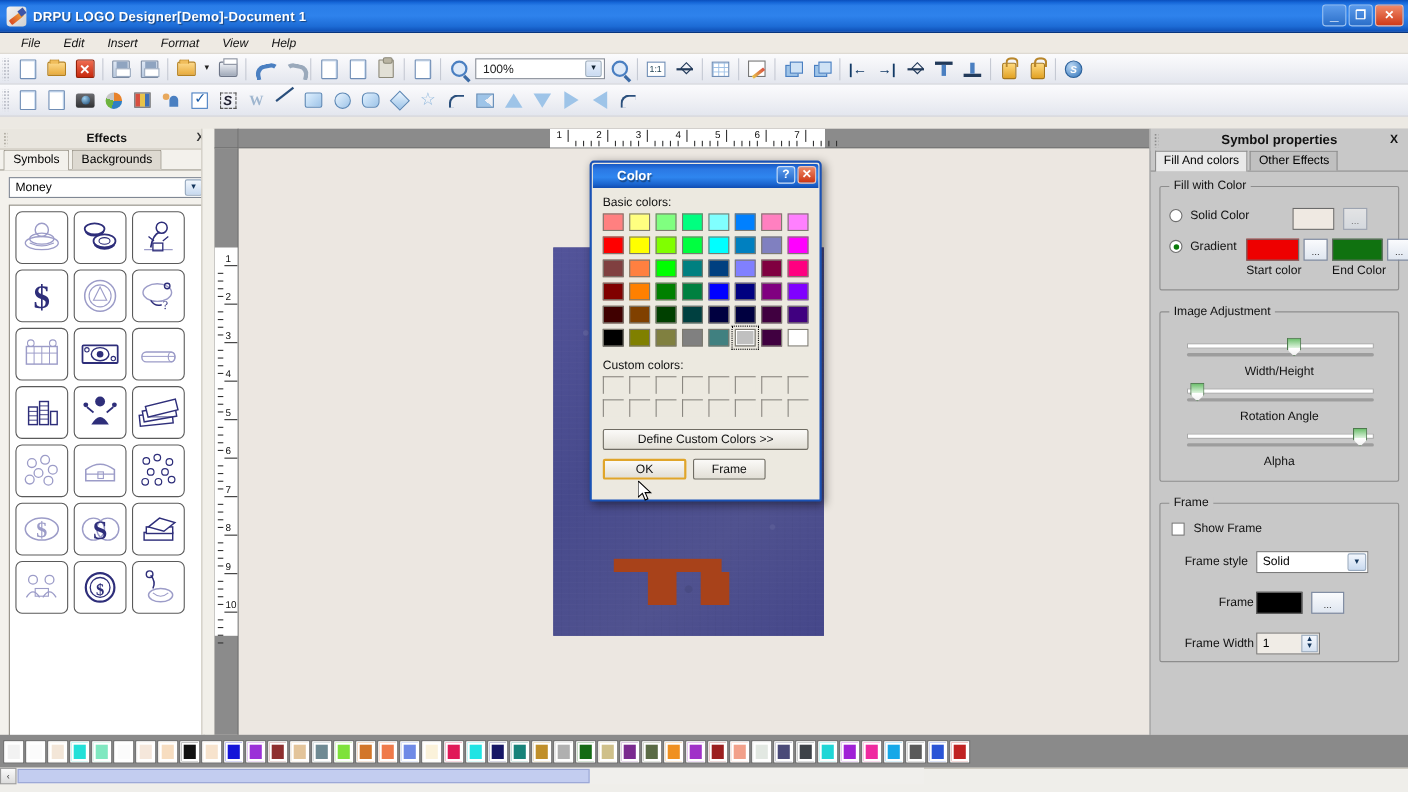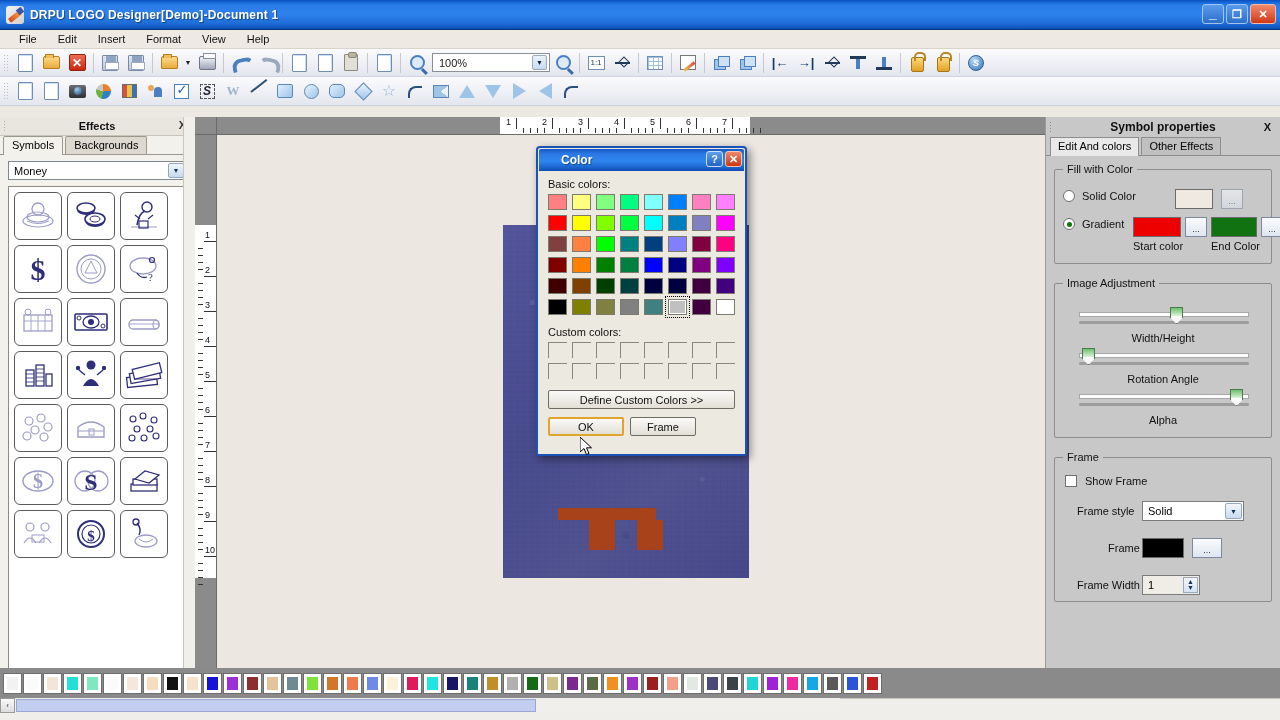--- a/index.html
+++ b/index.html
@@ -46,21 +46,21 @@
   }
   .winbtn.close{ background:linear-gradient(to bottom,#f08a6a,#cf3a18); border-color:#f3b9a6; width:26px;}
   .winbtn .gl{ position:absolute; inset:0; color:#fff; font-size:11px; font-weight:bold;
      display:flex; align-items:center; justify-content:center; line-height:1;}
   .winbtn.min .gl{ align-items:flex-end; padding-bottom:3px; font-size:14px;}
 
   
   .menubar{
     position:absolute; left:0; top:30px; width:1280px; height:19px;
     background:#eeeae3; border-bottom:1px solid #d9d4cb;
-    display:flex; align-items:center; padding-left:10px; gap:3px;
+    display:flex; align-items:flex-end; padding-left:10px; gap:3px;font-style:italic;
   }
   .menuitem{ padding:2px 9px; font-size:11px; color:#111; cursor:default; }
 
   
   .toolbar{
     position:absolute; left:0; width:1280px; height:28px;
     background:linear-gradient(to bottom,#fbfbfd 0%,#f1f2f6 45%,#e3e6ee 100%);
     border-bottom:1px solid #cfd3dd; display:flex; align-items:center;
   }
   #tb1{ top:49px; }
@@ -879,21 +879,21 @@
     </div>
   </div>
 
   <div class="rightpanel">
     <div class="rp-head">
       <span class="dots"></span>
       <span>Symbol properties</span>
       <span class="close-x">X</span>
     </div>
     <div class="rp-tabs">
-      <div class="rp-tab active">Edit And colors</div>
+      <div class="rp-tab active">Fill And colors</div>
       <div class="rp-tab">Other Effects</div>
     </div>
 
     <div class="group" style="left:8px;top:52px;width:218px;height:95px;">
       <span class="gl">Fill with Color</span>
 
       <div style="position:absolute;left:8px;top:20px;display:flex;align-items:center;gap:7px;">
         <span class="radio"></span>
         <span class="rlabel">Solid Color</span>
       </div>

